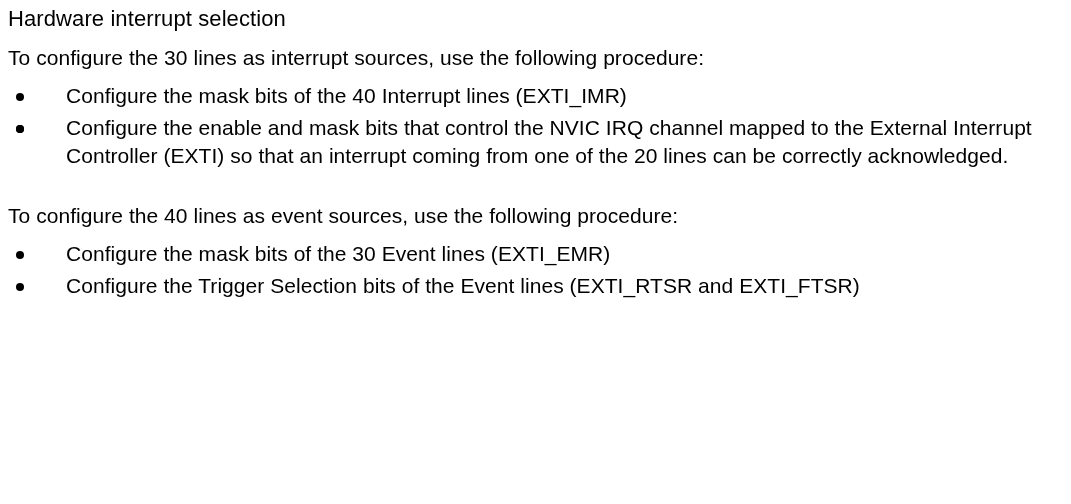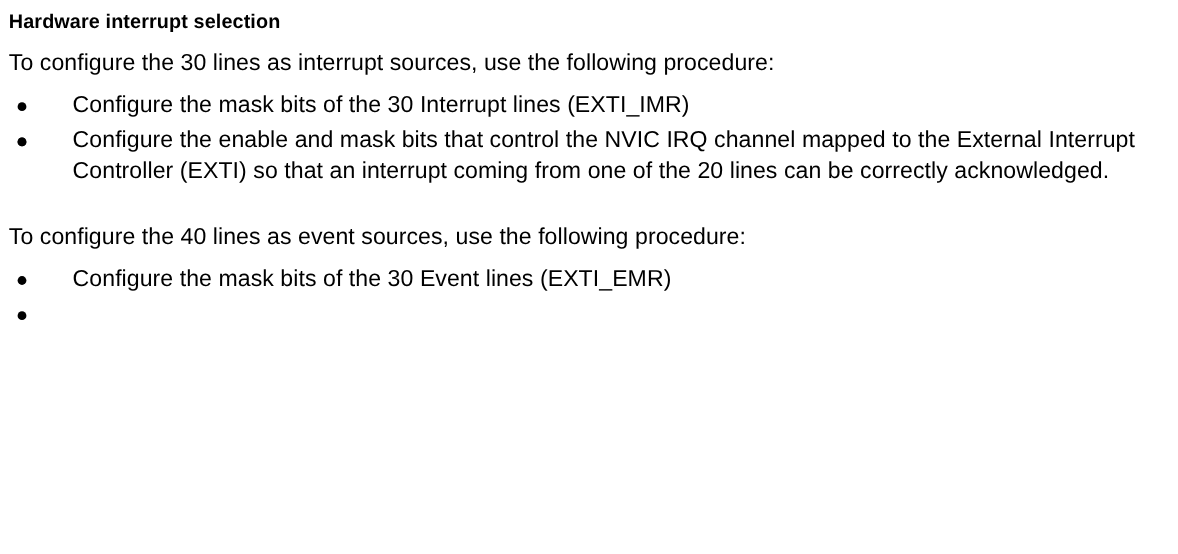--- a/index.html
+++ b/index.html
@@ -13,22 +13,22 @@
     font-family: "Liberation Sans", sans-serif;
     color: #000000;
     overflow: hidden;
   }
   .page {
     padding: 4px 8px 0 8px;
     box-sizing: border-box;
     width: 1071px;
   }
   h2.section-heading {
-    font-size: 18px;
-    font-weight: bold;
+    font-size: 22px;
+    font-weight: normal;
     margin: 0 0 0 0;
     padding: 0;
     line-height: 30px;
     letter-spacing: 0.1px;
   }
   p.intro {
     font-size: 21px;
     line-height: 28px;
     margin: 0;
     padding: 0;
@@ -71,21 +71,21 @@
 
   <div class="intro-gap"></div>
 
   <p class="intro">To configure the 30 lines as interrupt sources, use the following procedure:</p>
 
   <div class="block-gap-3"></div>
 
   <ul class="bullets">
     <li>
       <span class="bullet-dot"></span>
-      <span>Configure the mask bits of the 30 Interrupt lines (EXTI_IMR)</span>
+      <span>Configure the mask bits of the 40 Interrupt lines (EXTI_IMR)</span>
     </li>
     <li>
       <span class="bullet-dot"></span>
     </li>
     <li>
       <span class="bullet-dot"></span>
       <span>Configure the enable and mask bits that control the NVIC IRQ channel mapped to the External Interrupt Controller (EXTI) so that an interrupt coming from one of the 20 lines can be correctly acknowledged.</span>
     </li>
   </ul>
 
@@ -98,16 +98,17 @@
 
   <div class="block-gap-3"></div>
 
   <ul class="bullets">
     <li>
       <span class="bullet-dot"></span>
       <span>Configure the mask bits of the 30 Event lines (EXTI_EMR)</span>
     </li>
     <li>
       <span class="bullet-dot"></span>
+      <span>Configure the Trigger Selection bits of the Event lines (EXTI_RTSR and EXTI_FTSR)</span>
     </li>
   </ul>
 
 </div>
 
 </body></html>

